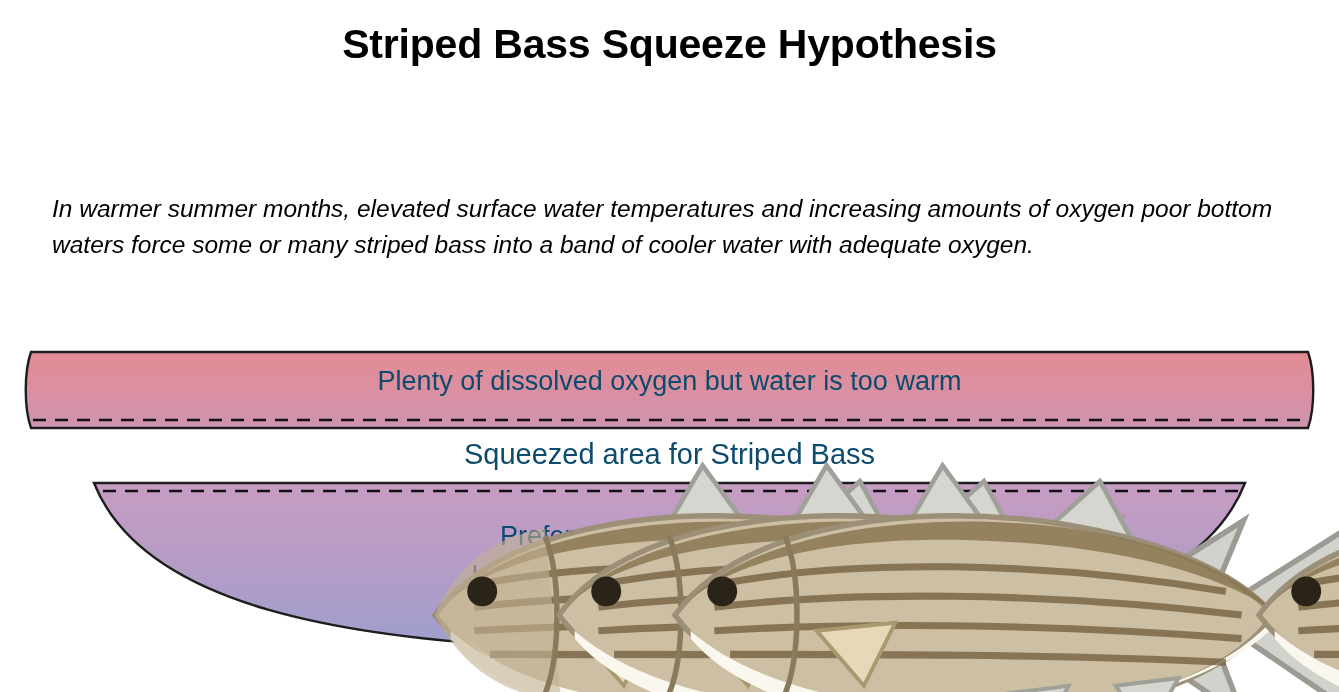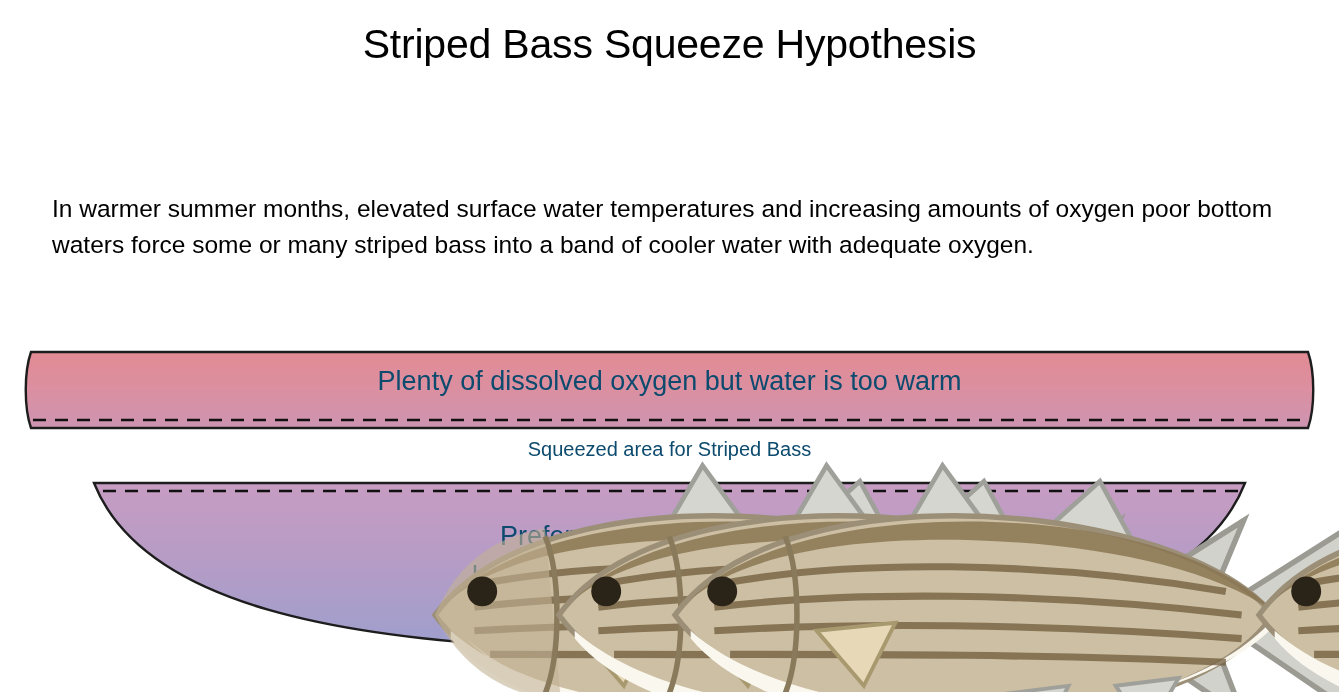--- a/index.html
+++ b/index.html
@@ -18,34 +18,35 @@
   }
 
   
   #slide-title {
     position: absolute;
     left: 0;
     top: 22px;
     width: 1339px;
     text-align: center;
     font-size: 41px;
-    font-weight: normal;
+    font-weight: bold;
     letter-spacing: -0.2px;
     line-height: 1.1;
   }
 
   
   #intro-paragraph {
     position: absolute;
     left: 52px;
     top: 191px;
     width: 1234px;
     font-size: 24.5px;
     line-height: 36px;
     text-align: left;
+    font-style: italic;
   }
 
   
   #diagram {
     position: absolute;
     left: 0;
     top: 330px;
     width: 1339px;
     height: 362px;
   }
@@ -59,21 +60,21 @@
   .overlay-text {
     position: absolute;
     width: 100%;
     text-align: center;
     font-size: 27px;
     color: #0c4a6e;
     white-space: nowrap;
     pointer-events: none;
   }
   #warm-layer-label { top: 36px; }
-  #squeeze-label    { top: 108px; font-size: 20px; }
+  #squeeze-label    { top: 108px; font-size: 29px; }
   #cold-layer-label { top: 186px; font-size: 27px; line-height: 40px; }
 
   .fish-row {
     position: absolute;
     top: 100px;
     width: 100%;
     height: 60px;
     pointer-events: none;
   }
   .fish {

